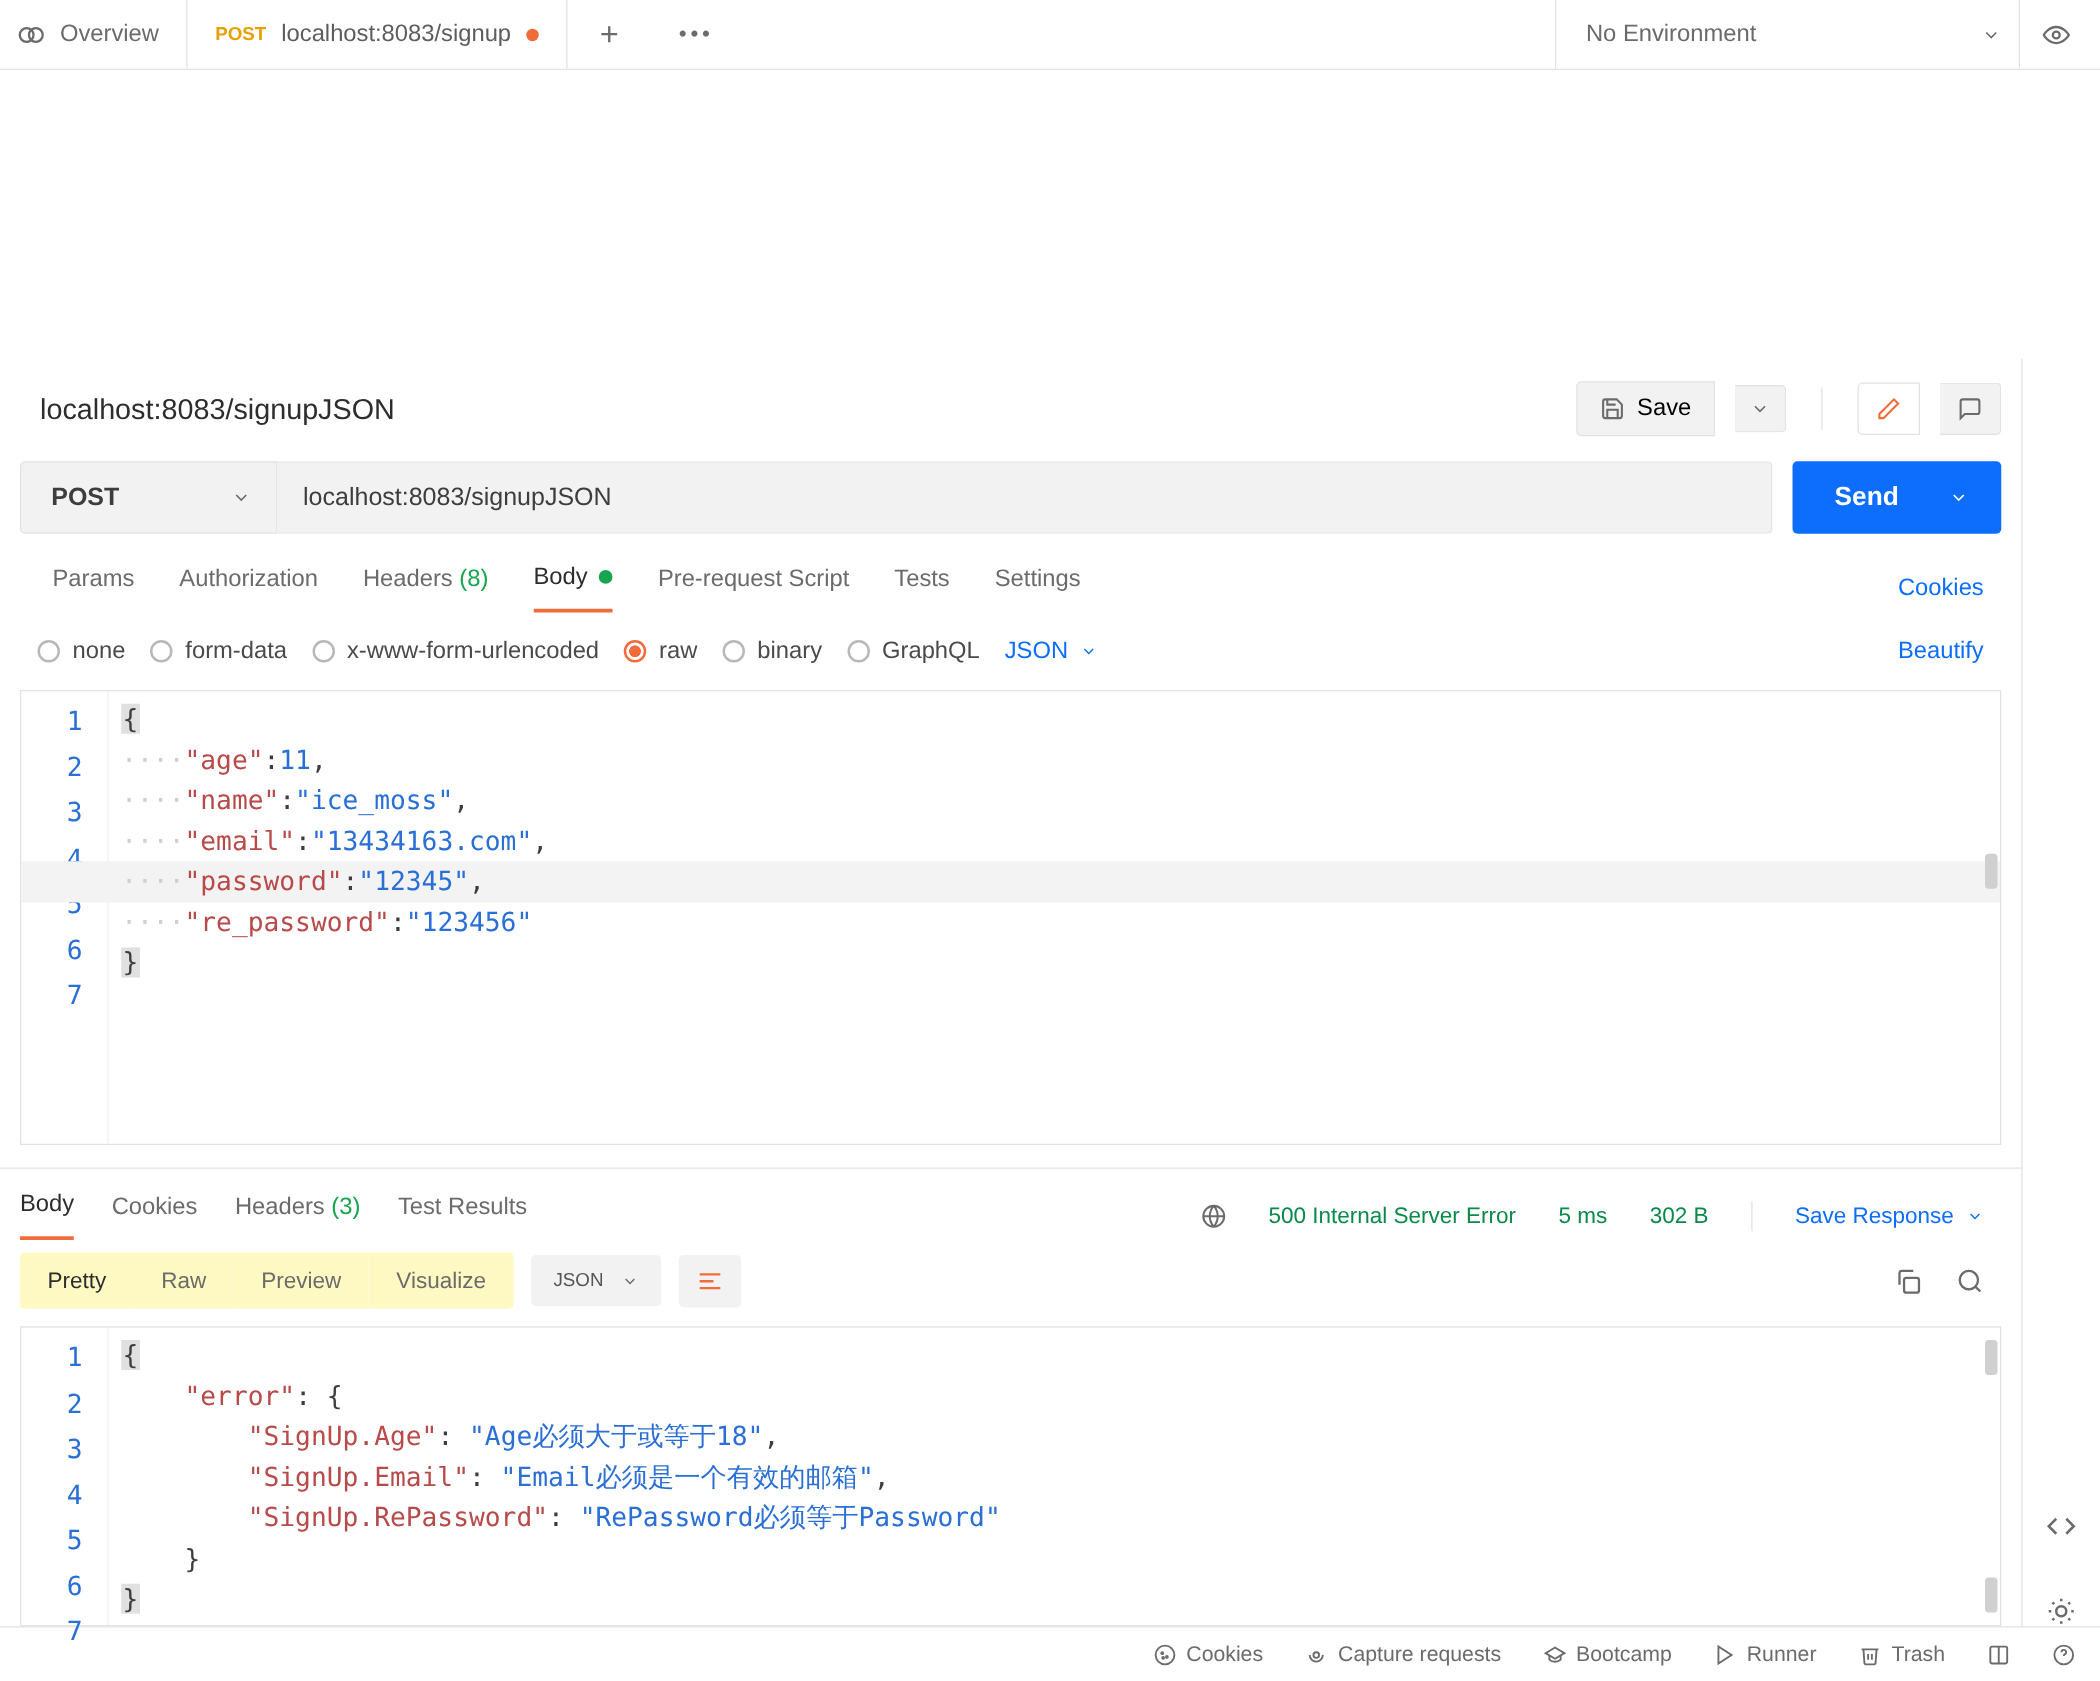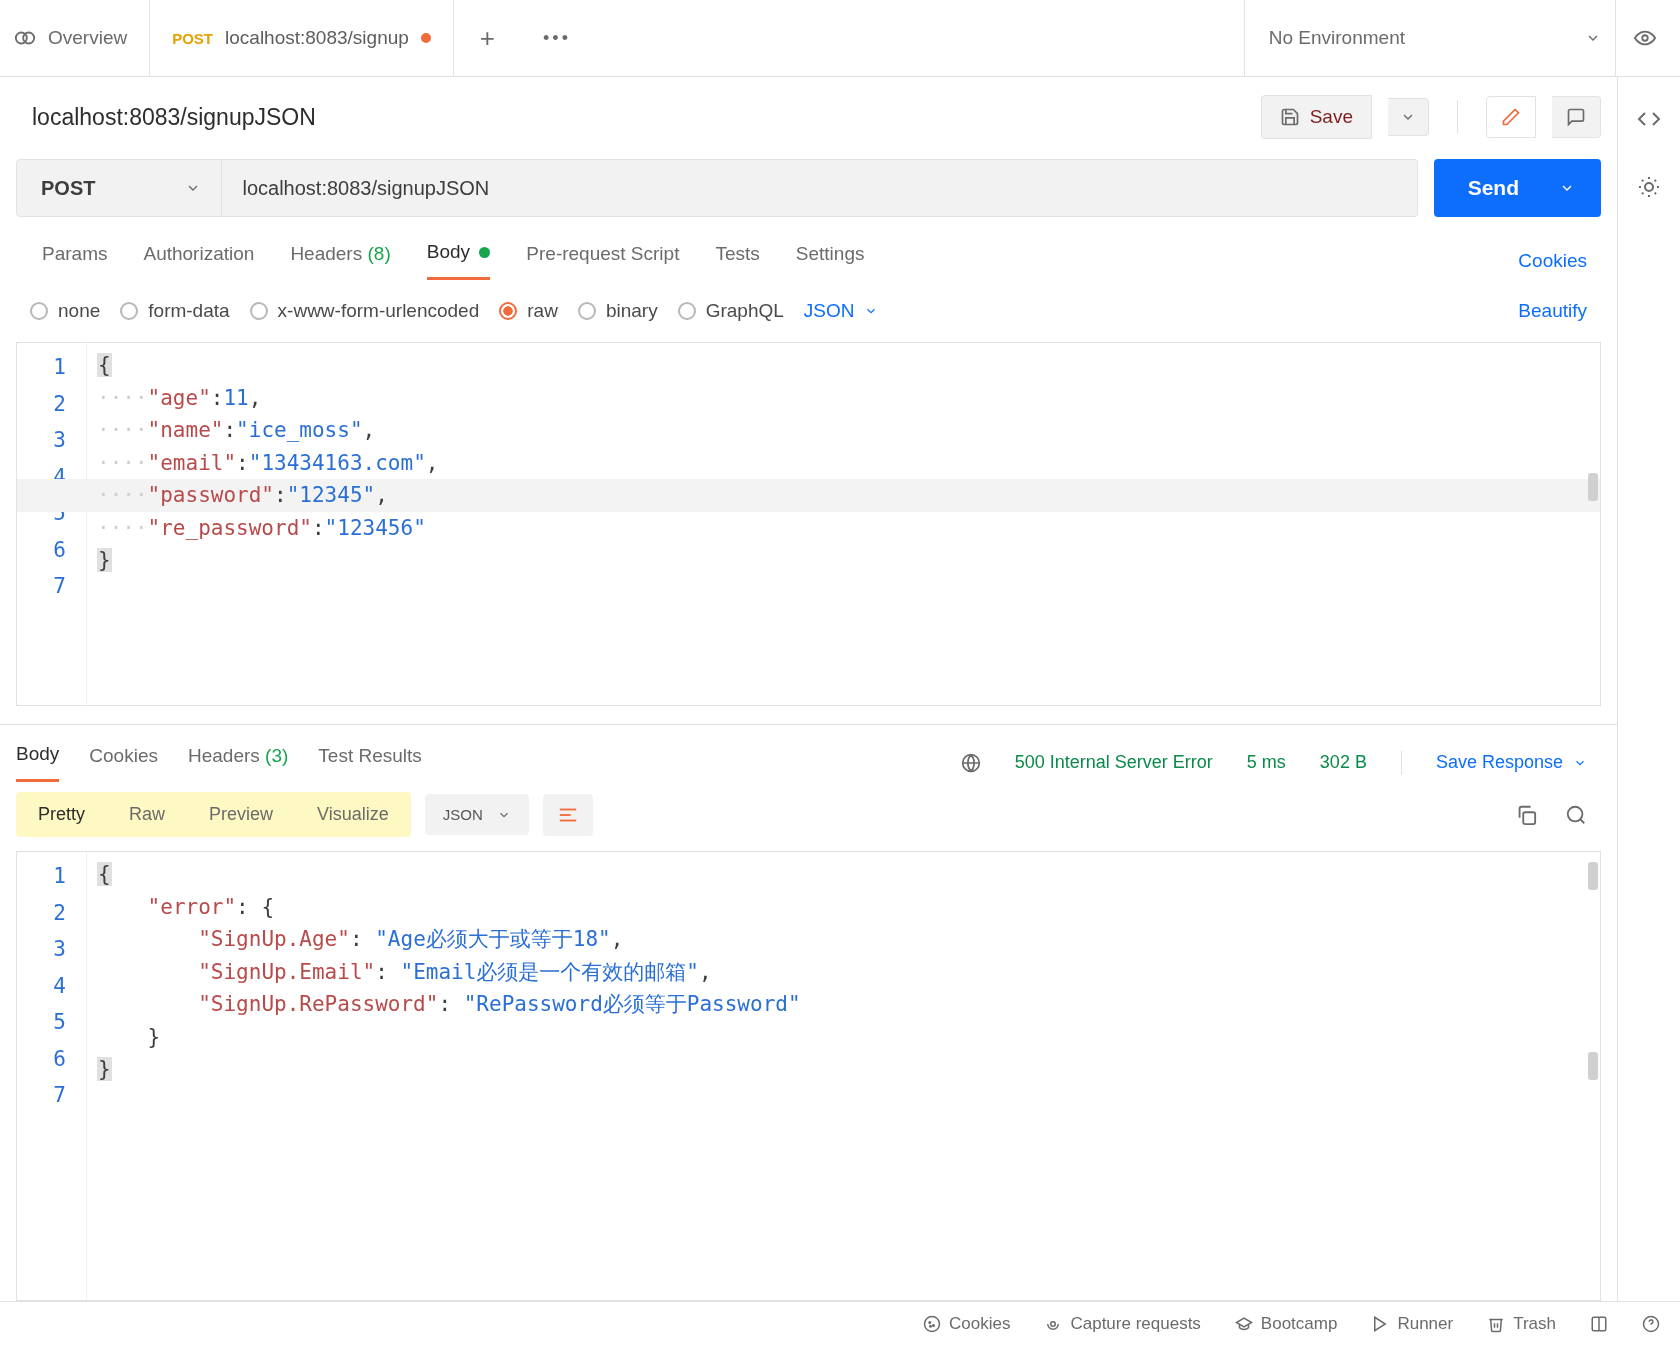--- a/index.html
+++ b/index.html
@@ -10,21 +10,21 @@
   background: #fff;
   width: 1680px;
   height: 1345px;
   overflow: hidden;
   display: flex;
   flex-direction: column;
 }
 .top-tabs {
   display: flex;
   align-items: center;
-  height: 77px;
+  height: 56px;
   border-bottom: 1px solid #e2e2e2;
 }
 .tab {
   display: flex;
   align-items: center;
   padding: 0 22px;
   height: 100%;
   gap: 12px;
   color: #6b6b6b;
   border-right: 1px solid #e2e2e2;
@@ -49,36 +49,36 @@
   align-items: center;
   gap: 14px;
   padding: 0 24px;
   height: 100%;
   color: #6b6b6b;
   border-left: 1px solid #e2e2e2;
   font-size: 19px;
 }
 .env-select { display:flex; align-items:center; gap: 180px; cursor:pointer;}
 .eye-icon { color: #6b6b6b; padding-left: 18px; border-left: 1px solid #e2e2e2; height: 100%; display:flex;align-items:center;}
-.content-row { display:flex; flex: 1 1 auto; min-height: 0;}
+.content-row { display:flex; flex: 1 1 auto; min-height: 0; align-items: flex-end;}
 .main-col { flex: 1 1 auto; display:flex; flex-direction:column; border-right:1px solid #e2e2e2; min-width:0;}
 .right-rail { width: 62px; display:flex; flex-direction:column; align-items:center; padding-top: 30px; gap: 44px; color:#6b6b6b;}
 .request-header {
   display: flex;
   align-items: center;
   padding: 18px 16px 12px 32px;
   gap: 16px;
 }
 .req-title { font-size: 23px; color: #2d2d2d; font-weight: 400; }
 .spacer { flex: 1 1 auto; }
 .save-btn {
   display: flex; align-items: center; gap: 10px;
   background: #f2f2f2; border: 1px solid #e2e2e2;
   padding: 10px 18px; border-radius: 4px 0 0 4px;
-  color: #7f1d1d; font-size: 19px; cursor:pointer;
+  color: #000000; font-size: 19px; cursor:pointer;
 }
 .save-drop {
   background: #f2f2f2; border: 1px solid #e2e2e2; border-left:none;
   padding: 10px 12px; border-radius: 0 4px 4px 0; color:#6b6b6b; cursor:pointer;
 }
 .vsep { width:1px; height: 34px; background:#e2e2e2; margin: 0 12px;}
 .icon-btn {
   border:1px solid #e2e2e2; background:#fff; padding:10px 14px;
   border-radius:4px; color:#6b6b6b; cursor:pointer;
 }

